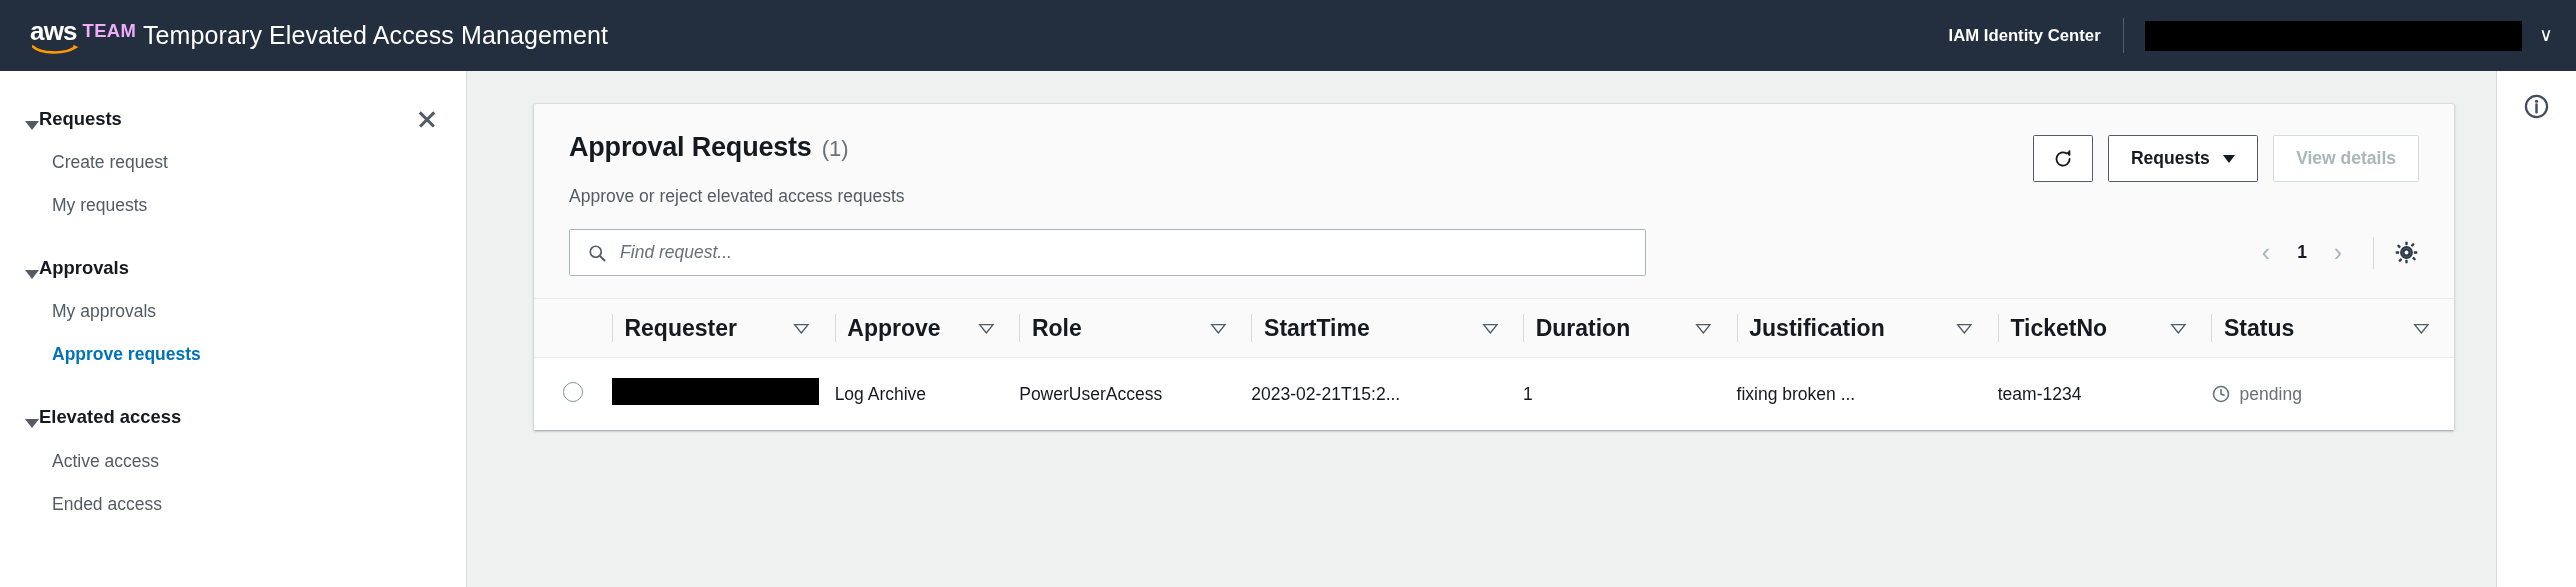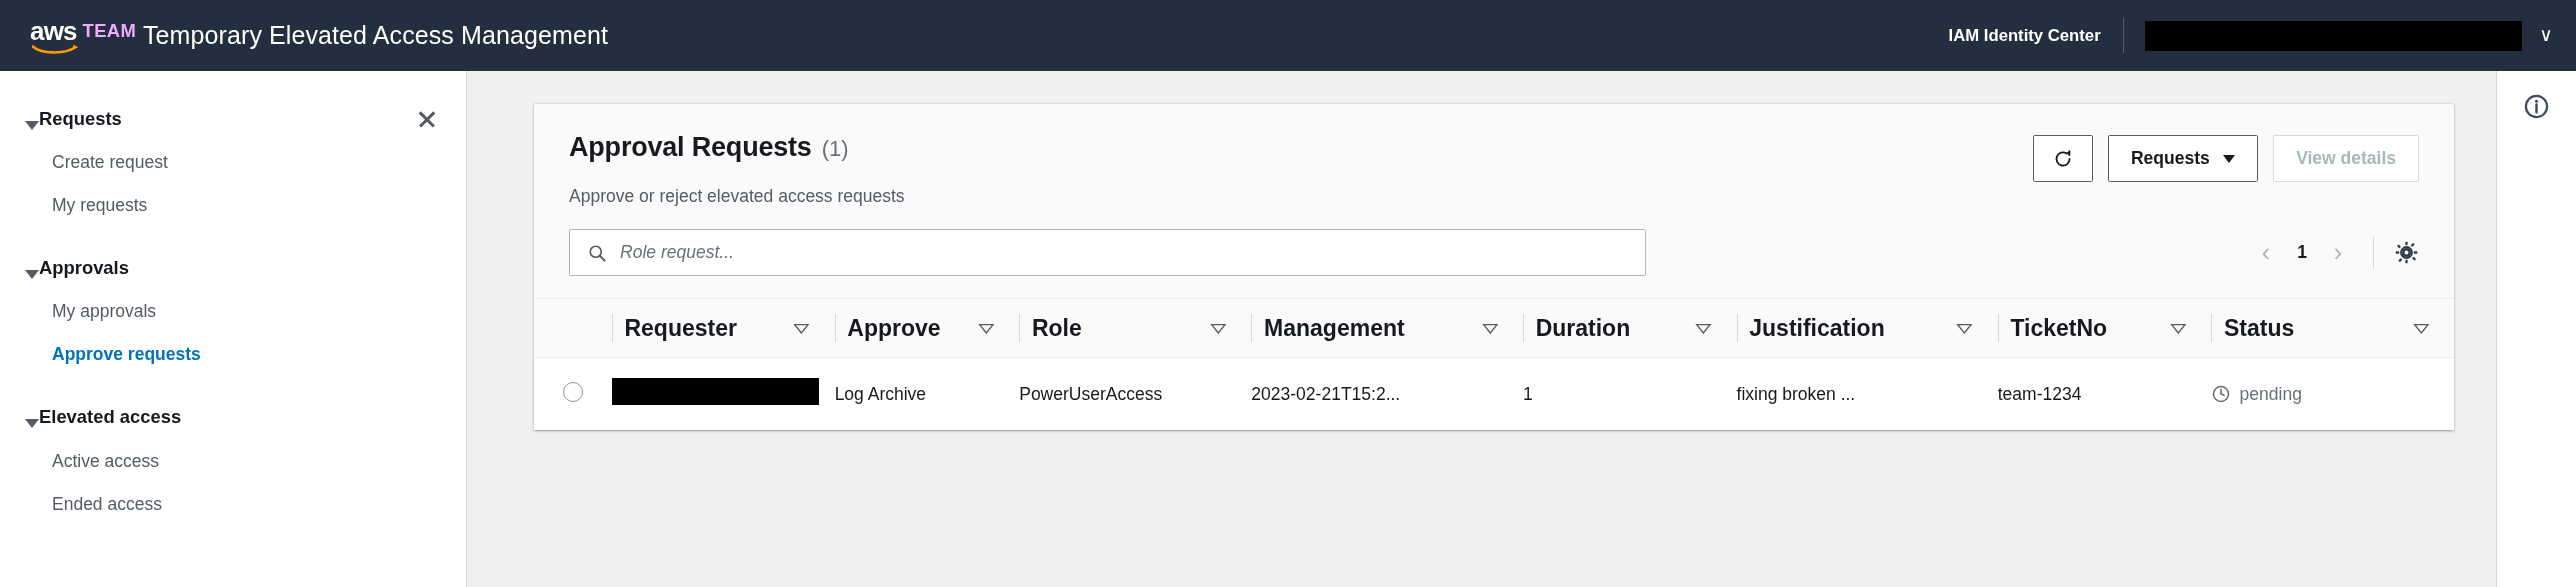--- a/index.html
+++ b/index.html
@@ -501,21 +501,21 @@
           </button>
         </div>
       </div>
 
       <div class="toolbar2">
         <div class="search-box">
           <svg viewBox="0 0 24 24" width="20" height="20">
             <circle cx="10.5" cy="10.5" r="6.6" stroke="#545b64" stroke-width="2" fill="none"></circle>
             <path d="M15.4 15.4 L21 21" stroke="#545b64" stroke-width="2.4" stroke-linecap="round"></path>
           </svg>
-          <span class="search-text">Role request...</span>
+          <span class="search-text">Find request...</span>
         </div>
 
         <div class="pager">
           <span class="pg-chevron">‹</span>
           <span class="pg-num">1</span>
           <span class="pg-chevron">›</span>
           <span class="pg-divider"></span>
           <svg class="gear-icon" viewBox="0 0 24 24">
             <path fill="#2e3a46" d="M12 8.1a3.9 3.9 0 1 0 0 7.8 3.9 3.9 0 0 0 0-7.8zm0 6.0a2.1 2.1 0 1 1 0-4.2 2.1 2.1 0 0 1 0 4.2z"></path>
             <path fill="#2e3a46" d="M21 13.3v-2.6l-2.3-.4a7 7 0 0 0-.7-1.7l1.3-1.9-1.8-1.8-1.9 1.3a7 7 0 0 0-1.7-.7L13.5 3h-2.6l-.4 2.5a7 7 0 0 0-1.7.7L6.9 4.9 5.1 6.7l1.3 1.9a7 7 0 0 0-.7 1.7L3 10.7v2.6l2.7.4c.15.6.4 1.2.7 1.7l-1.3 1.9 1.8 1.8 1.9-1.3c.5.3 1.1.55 1.7.7l.4 2.5h2.6l.4-2.5c.6-.15 1.2-.4 1.7-.7l1.9 1.3 1.8-1.8-1.3-1.9c.3-.5.55-1.1.7-1.7z" opacity="0"></path>
@@ -583,21 +583,21 @@
                 <span class="sort-tri">
                     <svg width="16.7" height="11.7" viewBox="0 0 20 14">
                       <path d="M2 2 L18 2 L10 12 Z" fill="none" stroke="#545b64" stroke-width="1.6"></path>
                     </svg>
                   </span>
               </div>
             </th>
 
             <th>
               <div class="th-inner">
-                <span>Management</span>
+                <span>StartTime</span>
                 <span class="sort-tri">
                     <svg width="16.7" height="11.7" viewBox="0 0 20 14">
                       <path d="M2 2 L18 2 L10 12 Z" fill="none" stroke="#545b64" stroke-width="1.6"></path>
                     </svg>
                   </span>
               </div>
             </th>
 
             <th>
               <div class="th-inner">

